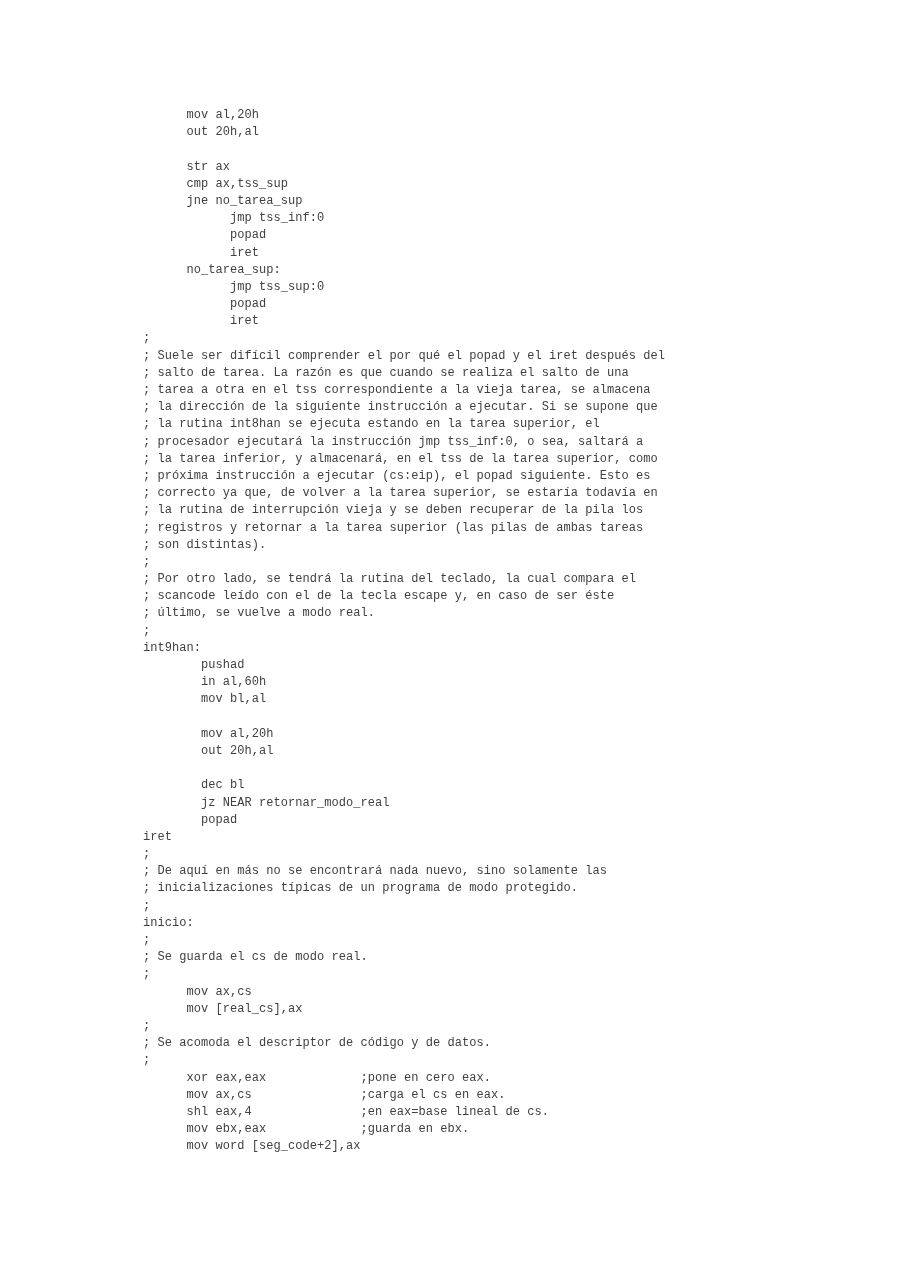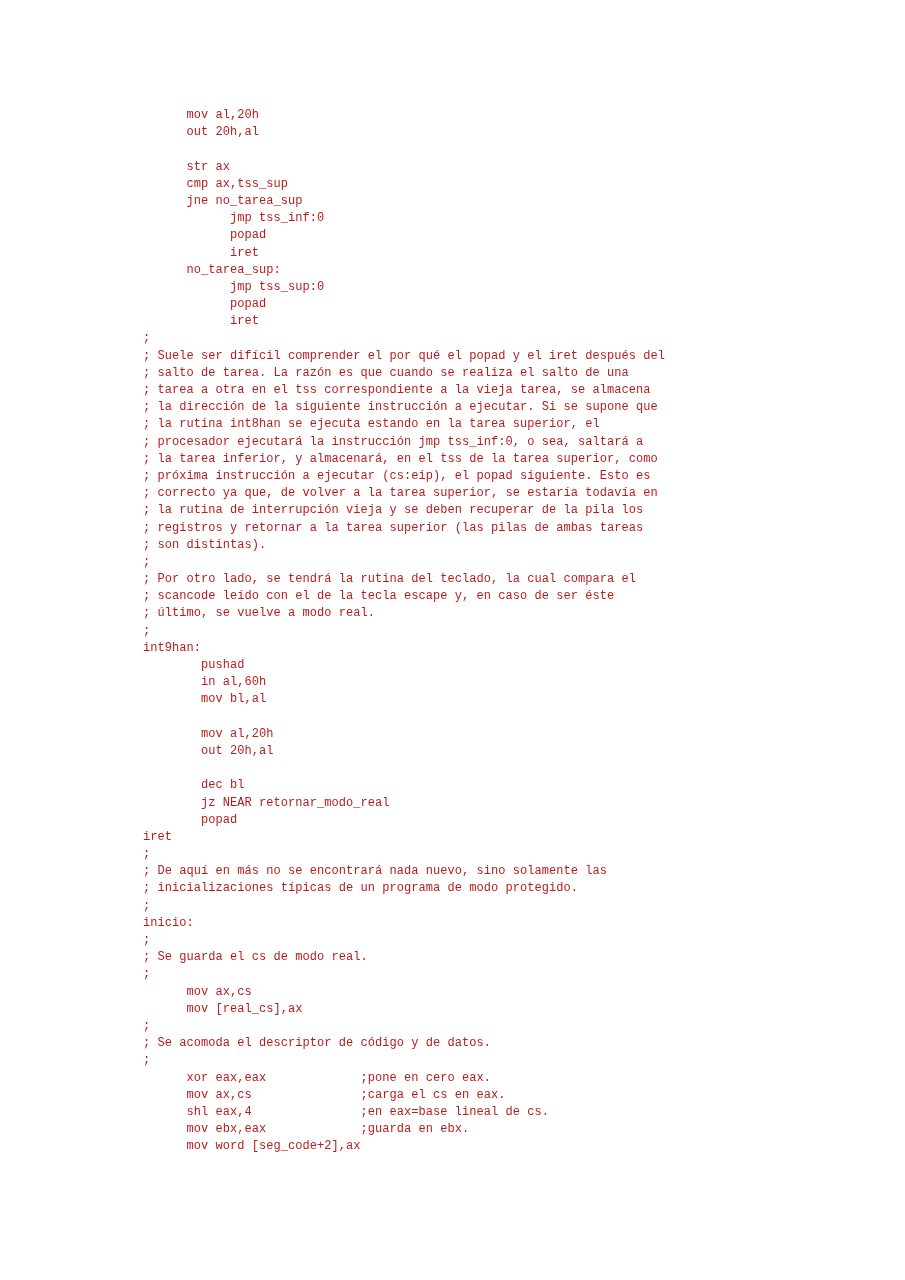--- a/index.html
+++ b/index.html
@@ -22,21 +22,21 @@
       background: #ffffff;
     }
     .code {
       position: absolute;
       left: 143px;
       top: 107px;
       margin: 0;
       font-family: "Liberation Mono", "DejaVu Sans Mono", monospace;
       font-size: 12px;
       line-height: 17.2px;
-      color: #b91c1c;
+      color: #404040;
       white-space: pre;
       letter-spacing: 0.05px;
     }
     .line {
       display: block;
       height: 17.2px;
     }
   </style>
 </head>
 <body>

